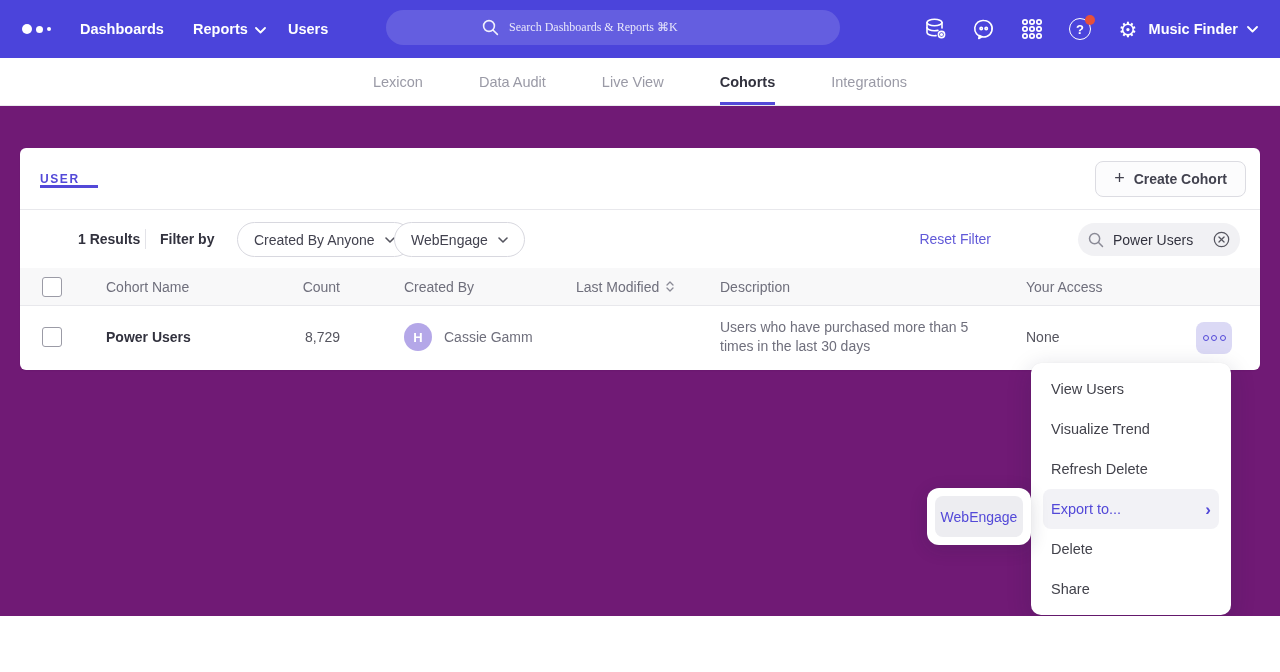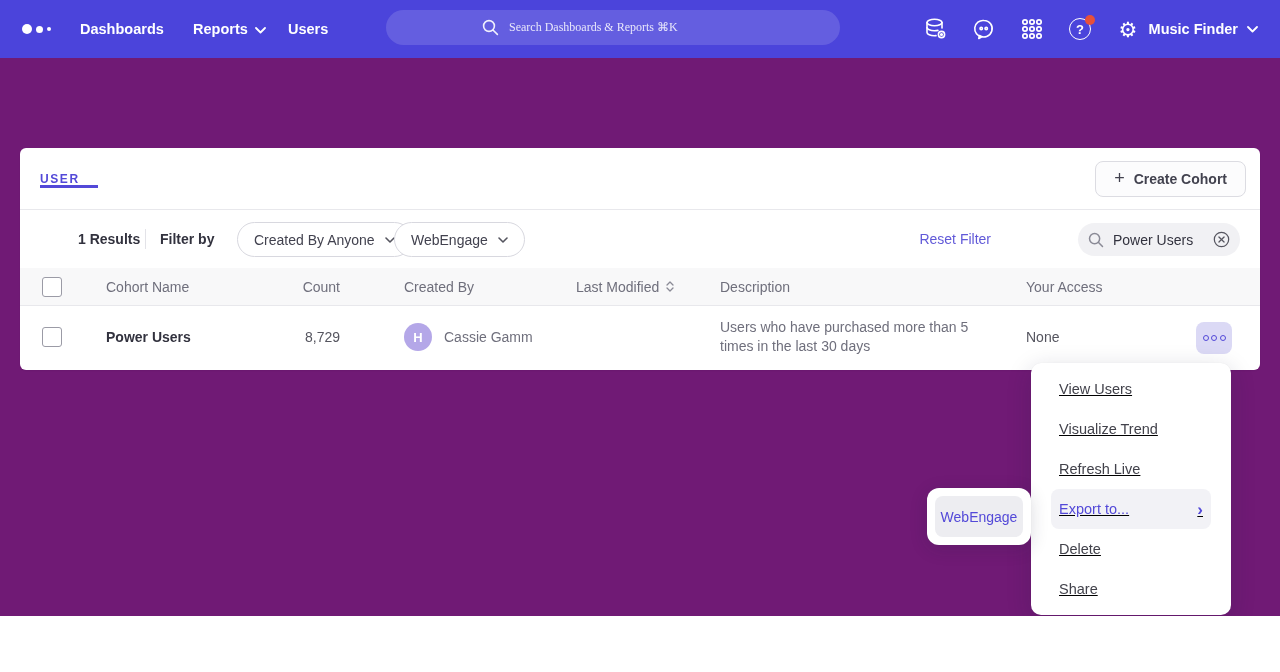--- a/index.html
+++ b/index.html
@@ -62,21 +62,21 @@
   .row-name { font-weight:600; color:#32323e; }
   .count-val { color:#55555f; }
   .avatar { width:28px; height:28px; border-radius:50%; background:#b4a7e8; color:#fff; font-size:13px; font-weight:700; display:flex; align-items:center; justify-content:center; margin-right:12px; }
   .desc-text { line-height:19px; }
   .access-val { color:#55555f; }
   .sort-icon { display:flex; flex-direction:column; align-items:center; margin-left:7px; color:#8a8a96; }
   .more-btn { position:absolute; left:1176px; top:16px; width:36px; height:32px; border-radius:8px; background:#dbd9f5; display:flex; align-items:center; justify-content:center; gap:2.5px; cursor:pointer; }
   .more-btn i { width:6px; height:6px; border:1.8px solid #5349d8; border-radius:50%; display:block; }
 
   
-  .context-menu { position:absolute; left:1031px; top:363px; width:200px; background:#fff; border-radius:10px; box-shadow:0 6px 24px rgba(30,30,60,0.18), 0 0 1px rgba(30,30,60,0.1); padding:6px 12px; z-index:20;text-decoration:underline; }
+  .context-menu { position:absolute; left:1031px; top:363px; width:200px; background:#fff; border-radius:10px; box-shadow:0 6px 24px rgba(30,30,60,0.18), 0 0 1px rgba(30,30,60,0.1); padding:6px 4px; z-index:20; }
   .menu-item { height:40px; display:flex; align-items:center; padding:0 16px; font-size:14.5px; color:#42424b; cursor:pointer; }
   .menu-item.highlighted { background:#f2f2f6; border-radius:8px; margin:0 8px; padding:0 8px; color:#5349d8; justify-content:space-between; }
   .menu-chevron { color:#5349d8; font-size:17px; font-weight:700; line-height:1; }
 
   
   .submenu { position:absolute; left:927px; top:488px; width:104px; height:57px; background:#fff; border-radius:12px; box-shadow:0 4px 18px rgba(30,30,60,0.16), 0 0 1px rgba(30,30,60,0.1); padding:8px; z-index:21; }
   .submenu-item { width:100%; height:100%; background:#ededf1; border-radius:8px; display:flex; align-items:center; justify-content:center; font-size:14px; color:#5349d8; cursor:pointer; }
 </style>
 </head>
 <body>
@@ -152,20 +152,27 @@
     </div>
 
     <div class="workspace">
       <span>Music Finder</span>
       <svg width="11" height="7" viewBox="0 0 11 7">
           <polyline points="1,1 5.5,5.5 10,1" fill="none" stroke="#fff" stroke-width="1.8" stroke-linecap="round" stroke-linejoin="round"></polyline>
         </svg>
     </div>
   </div>
 
+  <div class="tabsbar">
+    <div class="tab">Lexicon</div>
+    <div class="tab">Data Audit</div>
+    <div class="tab">Live View</div>
+    <div class="tab active">Cohorts</div>
+    <div class="tab">Integrations</div>
+  </div>
 
   <div class="card">
 
     <div class="card-header">
       <div class="user-tab">
         <span>USER</span>
         <span class="user-tab-underline"></span>
       </div>
       <button class="create-btn">
         <span class="plus-glyph">+</span>
@@ -250,21 +257,21 @@
           <i></i>
           <i></i>
         </div>
     </div>
 
   </div>
 
   <div class="context-menu">
     <div class="menu-item">View Users</div>
     <div class="menu-item">Visualize Trend</div>
-    <div class="menu-item">Refresh Live</div>
+    <div class="menu-item">Refresh Delete</div>
     <div class="menu-item highlighted">
       <span>Export to...</span>
       <span class="menu-chevron">›</span>
     </div>
     <div class="menu-item">Delete</div>
     <div class="menu-item">Share</div>
   </div>
 
   <div class="submenu">
     <div class="submenu-item">WebEngage</div>

